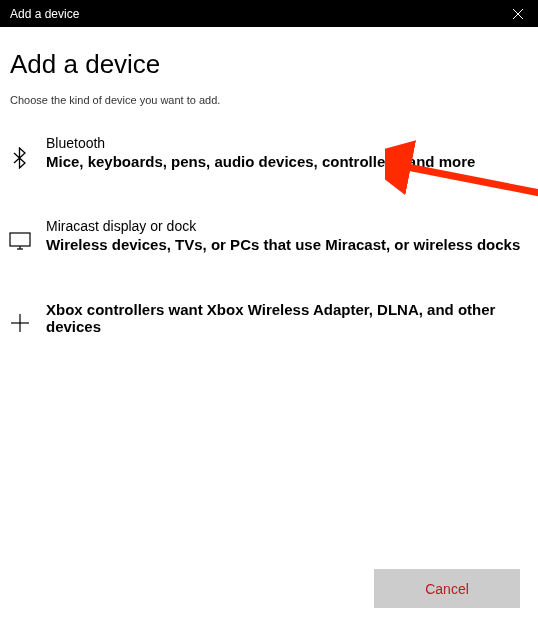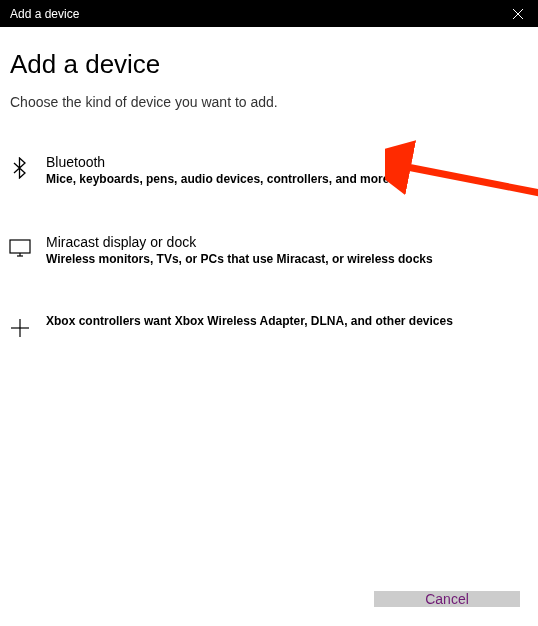--- a/index.html
+++ b/index.html
@@ -45,31 +45,31 @@
     .content {
       padding: 22px 10px 0 10px;
     }
     .heading {
       font-size: 26px;
       font-weight: 400;
       color: #000;
       margin-bottom: 14px;
     }
     .subheading {
-      font-size: 14px;
+      font-size: 11px;
       color: #333;
-      margin-bottom: 32px;
+      margin-bottom: 17px;
     }
     .option-list {
       display: flex;
       flex-direction: column;
     }
     .option {
       display: flex;
-      align-items: flex-start;
+      align-items: flex-end;
       padding: 12px 0 12px 0;
       cursor: pointer;
       gap: 14px;
       margin-bottom: 24px;
     }
     .option-icon {
       width: 24px;
       height: 24px;
       flex-shrink: 0;
       display: flex;
@@ -86,36 +86,36 @@
       display: flex;
       flex-direction: column;
       gap: 2px;
     }
     .option-title {
       font-size: 14px;
       color: #000;
       font-weight: 400;
     }
     .option-desc {
-      font-size: 12px;
+      font-size: 15px;
       color: #000;
       font-weight: 600;
     }
     .footer {
       position: absolute;
       bottom: 18px;
       right: 18px;
     }
     .cancel-btn {
       width: 146px;
-      height: 16px;
+      height: 39px;
       background: #ccc;
       border: none;
       font-size: 14px;
-      color: #701a75;
+      color: #b91c1c;
       cursor: pointer;
     }
     .arrow-overlay {
       position: absolute;
       top: 140px;
       left: 385px;
       pointer-events: none;
     }
   </style>
 </head>
@@ -152,21 +152,21 @@
     <div class="option">
       <div class="option-icon">
         <svg width="22" height="18" viewBox="0 0 22 18" stroke-width="1.2">
           <rect x="1" y="1" width="20" height="13"></rect>
           <line x1="8" y1="17" x2="14" y2="17"></line>
           <line x1="11" y1="14" x2="11" y2="17"></line>
         </svg>
       </div>
       <div class="option-text">
         <span class="option-title">Miracast display or dock</span>
-        <span class="option-desc">Wireless monitors, TVs, or PCs that use Miracast, or wireless docks</span>
+        <span class="option-desc">Wireless devices, TVs, or PCs that use Miracast, or wireless docks</span>
       </div>
     </div>
 
     <div class="option">
       <div class="option-icon">
         <svg width="20" height="20" viewBox="0 0 20 20" stroke-width="1.2">
           <line x1="10" y1="1" x2="10" y2="19"></line>
           <line x1="1" y1="10" x2="19" y2="10"></line>
         </svg>
       </div>

